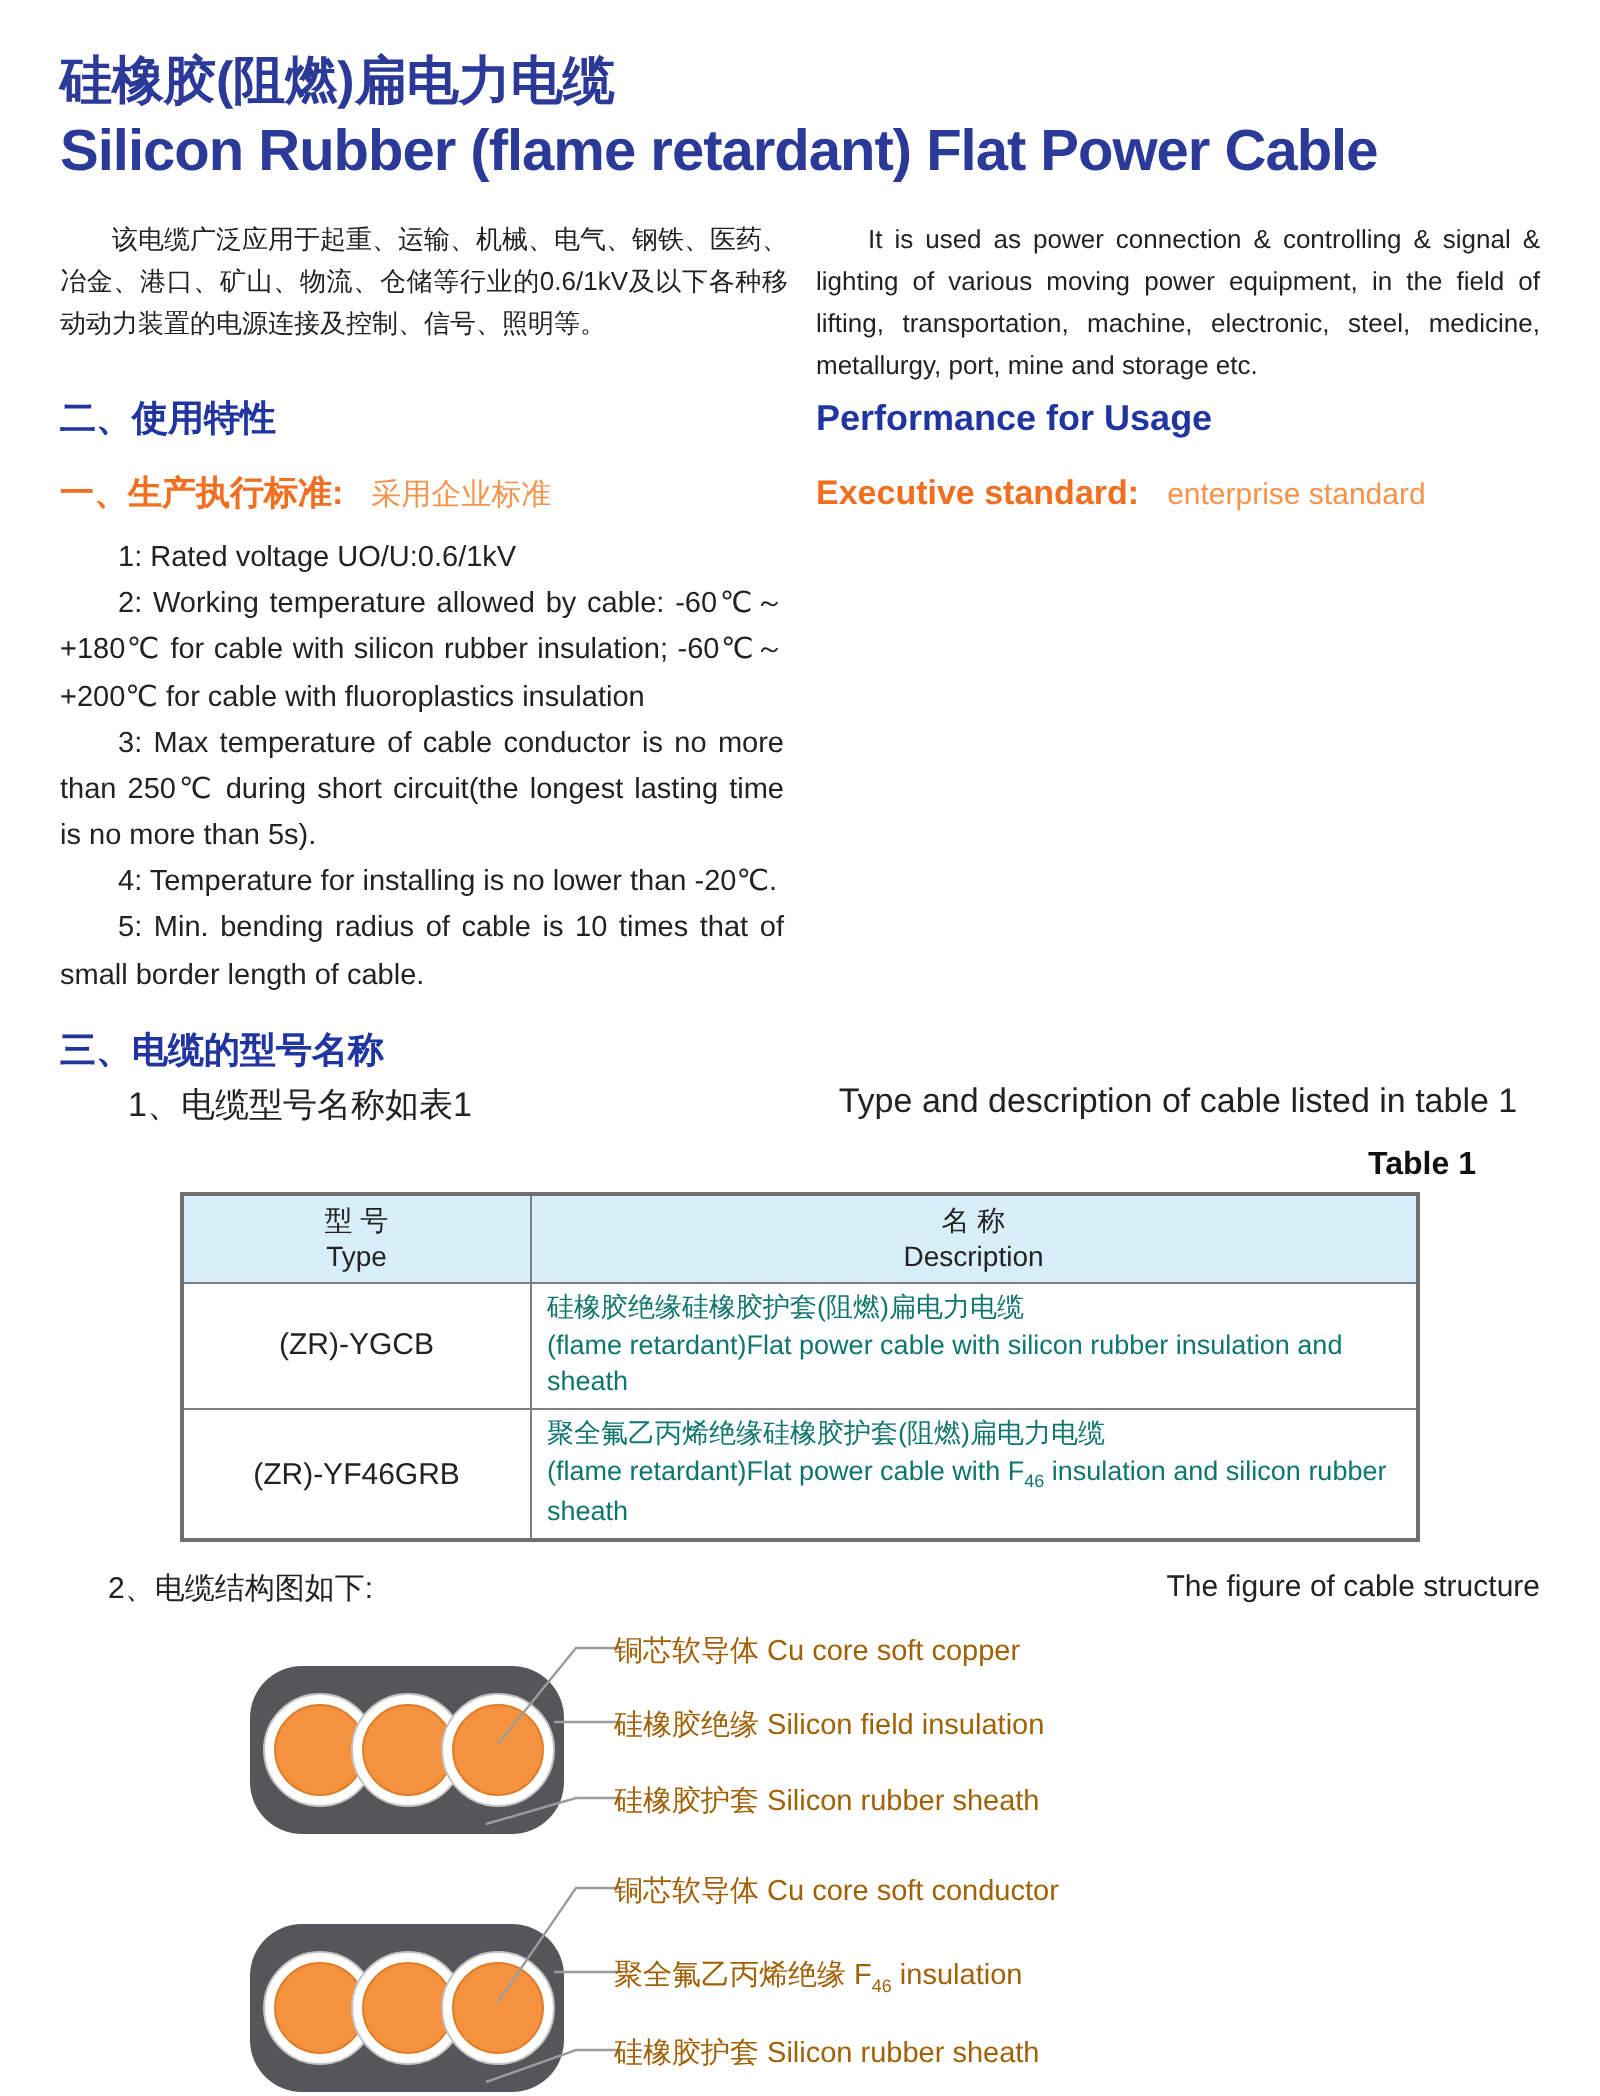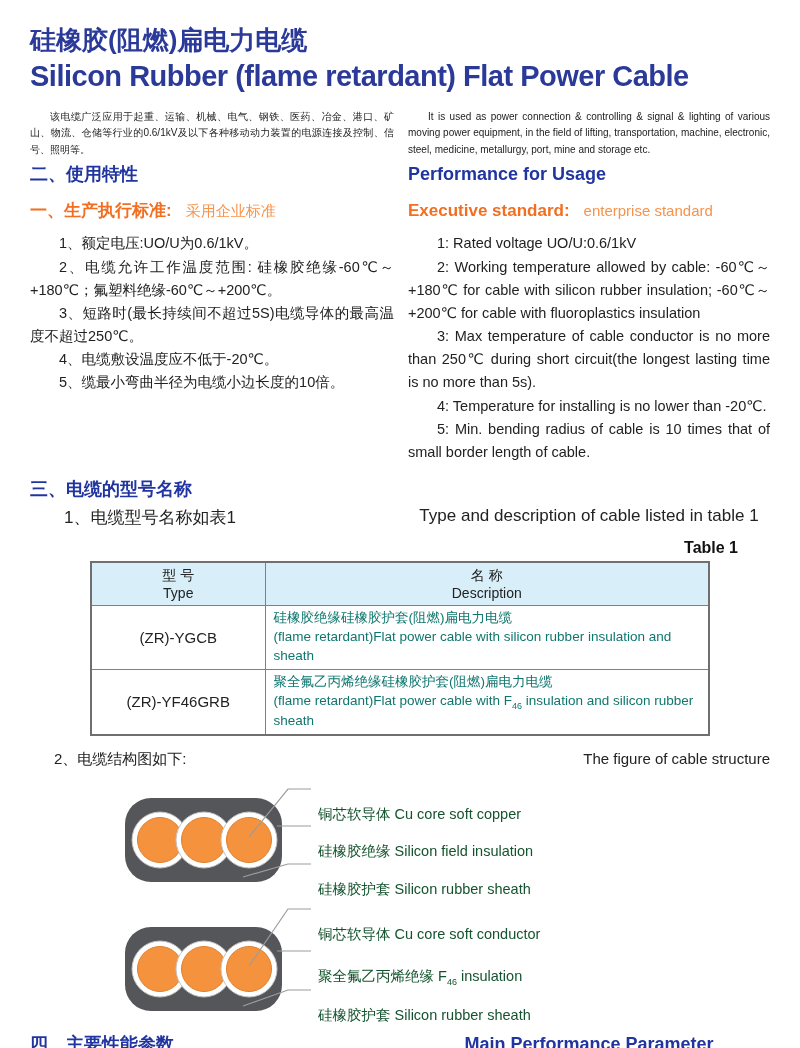--- a/index.html
+++ b/index.html
@@ -16,21 +16,21 @@
   .title-zh { font-size:26px; font-weight:bold; color:#2B3A98; line-height:1.25; }
   .title-en { font-size:29px; font-weight:bold; color:#2B3A98; line-height:1.2; margin-top:2px; letter-spacing:-0.5px; }
 
   
   .cols { display:flex; justify-content:space-between; }
   .col-l { width:364px; }
   .col-r { width:362px; }
 
   .intro { margin-top:16px; }
   .body-text {
-    font-size:10px; line-height:1.62; text-align:justify;
+    font-size:13px; line-height:1.62; text-align:justify;
     text-indent:2em; margin:0; color:#222;
   }
 
   .h-orange { font-size:17px; font-weight:bold; color:#F26F21; line-height:1.3; }
   .h-orange .h-val { font-weight:normal; color:#F7934B; font-size:15px; margin-left:14px; }
   .h-blue  { font-size:18px; font-weight:bold; color:#2135A0; line-height:1.3; }
   .h-blue-center { text-align:center; }
 
   .sec-row1 { margin-top:14px; }
   .sec-row2 { margin-top:5px; }
@@ -55,21 +55,21 @@
   table.t1 tbody tr { height:45px; }
   sub.f46 { font-size:9px; }
 
   
   .fig-head { margin-top:14px; }
   .fig-head .zh { font-size:15px; text-indent:1.6em; color:#222; }
   .fig-head .en { font-size:15px; text-align:right; color:#222; }
 
   .cable-fig { position:relative; width:740px; height:128px; }
   .cable-fig svg { position:absolute; left:0; top:0; }
-  .fig-label { position:absolute; left:288px; font-size:14.5px; color:#14532d; white-space:nowrap;margin-top:24px; }
+  .fig-label { position:absolute; left:277px; font-size:14.5px; color:#a16207; white-space:nowrap; }
 
   .sec4 { margin-top:10px; }
 </style>
 </head>
 <body>
 
 <div class="page">
 
   <div class="title-zh">硅橡胶(阻燃)扁电力电缆</div>
   <div class="title-en">Silicon Rubber (flame retardant) Flat Power Cable</div>
@@ -91,27 +91,20 @@
   <div class="cols sec-row1">
     <div class="col-l h-orange">
       <span>一、生产执行标准:</span><span class="h-val">采用企业标准</span>
     </div>
     <div class="col-r h-orange">
       <span>Executive standard:</span><span class="h-val">enterprise standard</span>
     </div>
   </div>
 
   <div class="cols">
-    <div class="col-l usage-list">
-      <p class="item">1、额定电压:UO/U为0.6/1kV。</p>
-      <p class="item">2、电缆允许工作温度范围: 硅橡胶绝缘-60℃～+180℃；氟塑料绝缘-60℃～+200℃。</p>
-      <p class="item">3、短路时(最长持续间不超过5S)电缆导体的最高温度不超过250℃。</p>
-      <p class="item">4、电缆敷设温度应不低于-20℃。</p>
-      <p class="item">5、缆最小弯曲半径为电缆小边长度的10倍。</p>
-    </div>
     <div class="col-r usage-list">
       <p class="item">1: Rated voltage UO/U:0.6/1kV</p>
       <p class="item">2: Working temperature allowed by cable: -60℃～+180℃ for cable with silicon rubber insulation; -60℃～+200℃ for cable with fluoroplastics insulation</p>
       <p class="item">3: Max temperature of cable conductor is no more than 250℃ during short circuit(the longest lasting time is no more than 5s).</p>
       <p class="item">4: Temperature for installing is no lower than -20℃.</p>
       <p class="item">5: Min. bending radius of cable is 10 times that of small border length of cable.</p>
     </div>
   </div>
 
   <div class="cols sec3">

